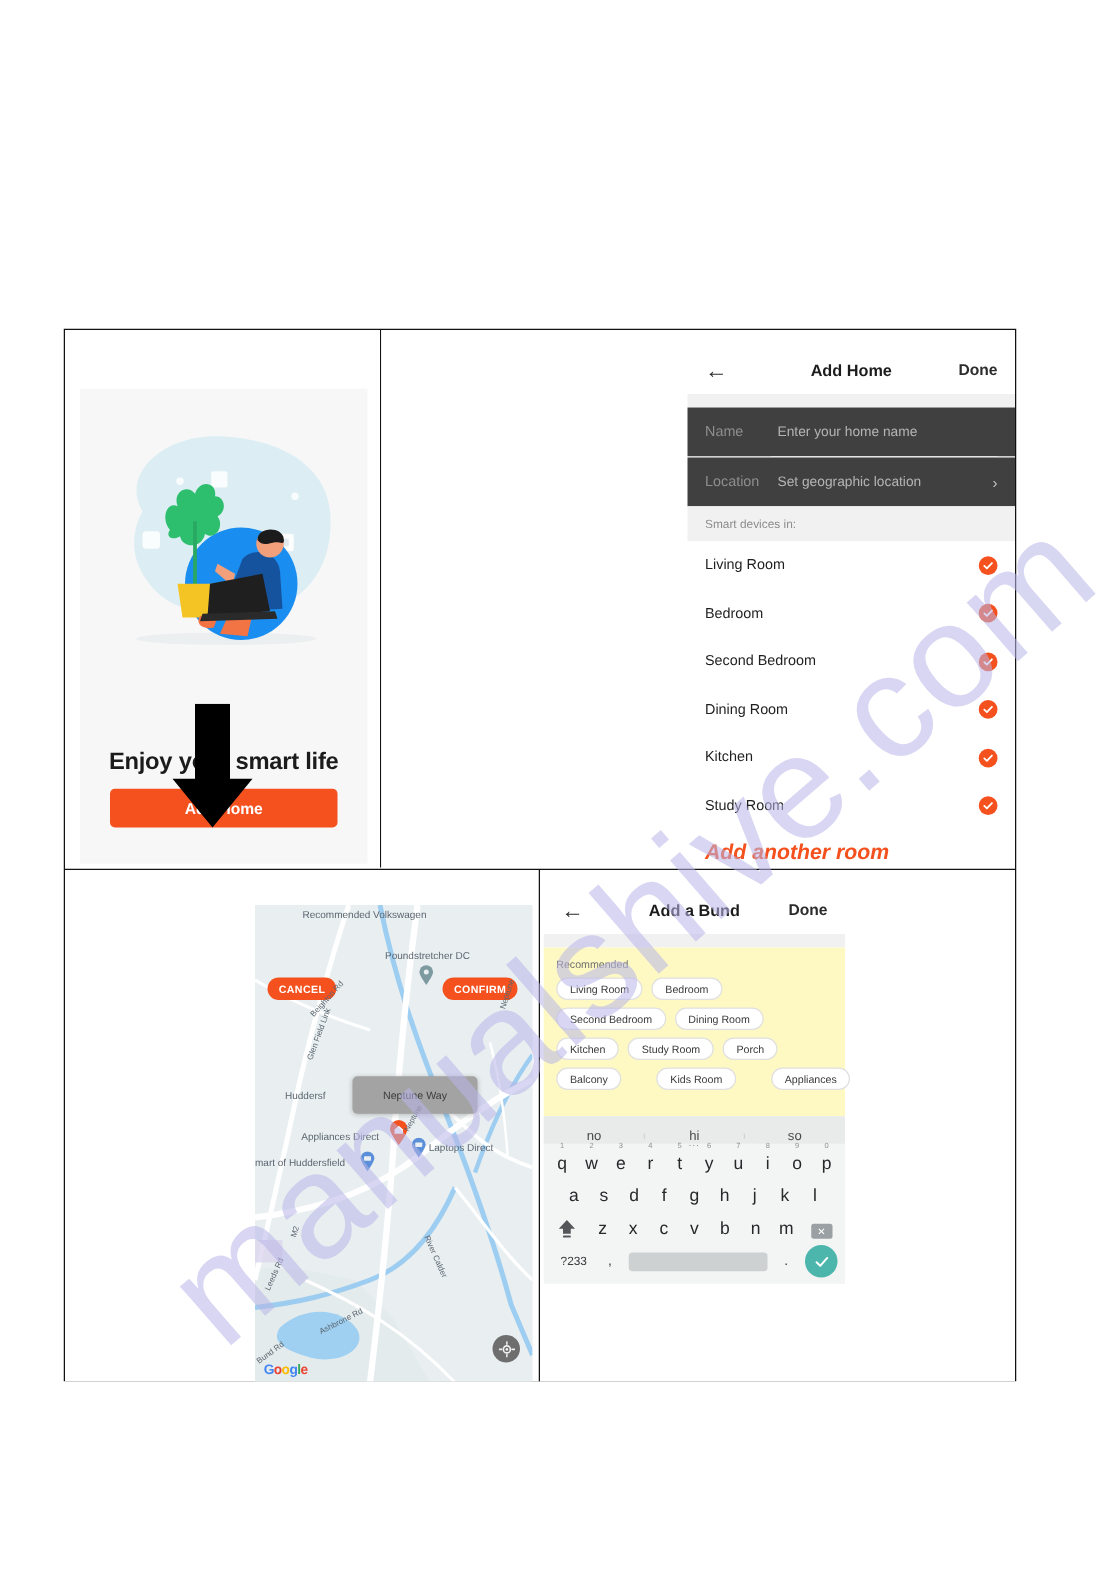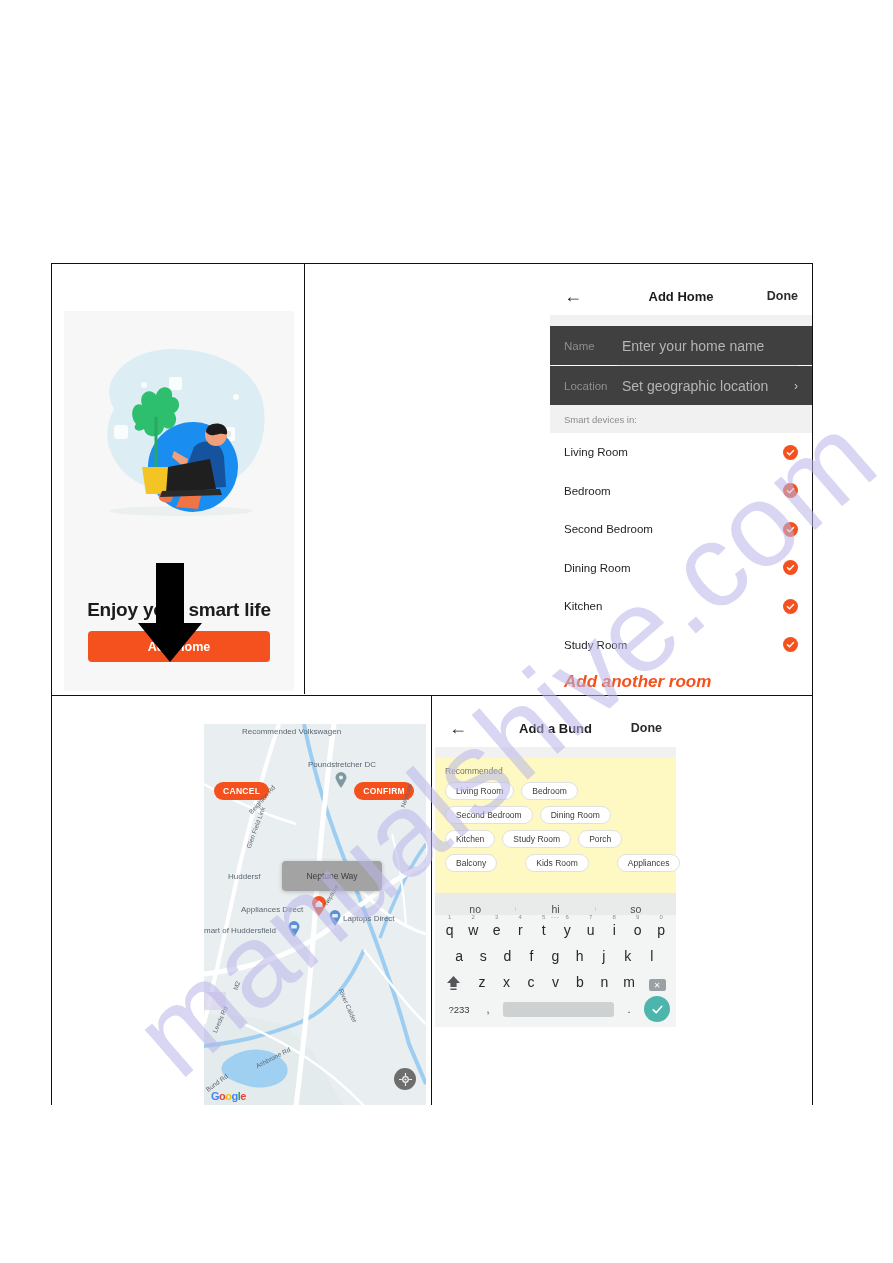--- a/index.html
+++ b/index.html
@@ -85,21 +85,21 @@
   }
   .spacer-grey { height: 11px; background: #f1f1f1; }
 
   
   .phone2 { position: absolute; right: 0; top: 13px; width: 262px; height: 417px; background: #fff; }
   .fieldrow {
     display: flex; align-items: center; height: 39px;
     padding: 0 14px; background: #404040;
   }
   .fieldrow .lbl { width: 58px; font-size: 11.5px; color: #8e8e8e; }
-  .fieldrow .val { font-size: 14px; color: #b4b4b4; flex: 1; }
+  .fieldrow .val { font-size: 11px; color: #b4b4b4; flex: 1; }
   .fieldrow .chev { font-size: 12px; color: #c2c2c2; }
   .underline { height: 1px; background: #ececec; margin-left: 67px; margin-right: 14px; }
   .section-grey {
     background: #f1f1f1; height: 28px; display: flex; align-items: center;
     padding: 0 14px; font-size: 9.5px; color: #8c8c8c;
   }
   .roomrow {
     height: 38.5px; display: flex; align-items: center; padding: 0 14px;
     background: #fff; font-size: 11.5px; color: #1f1f1f;
   }

